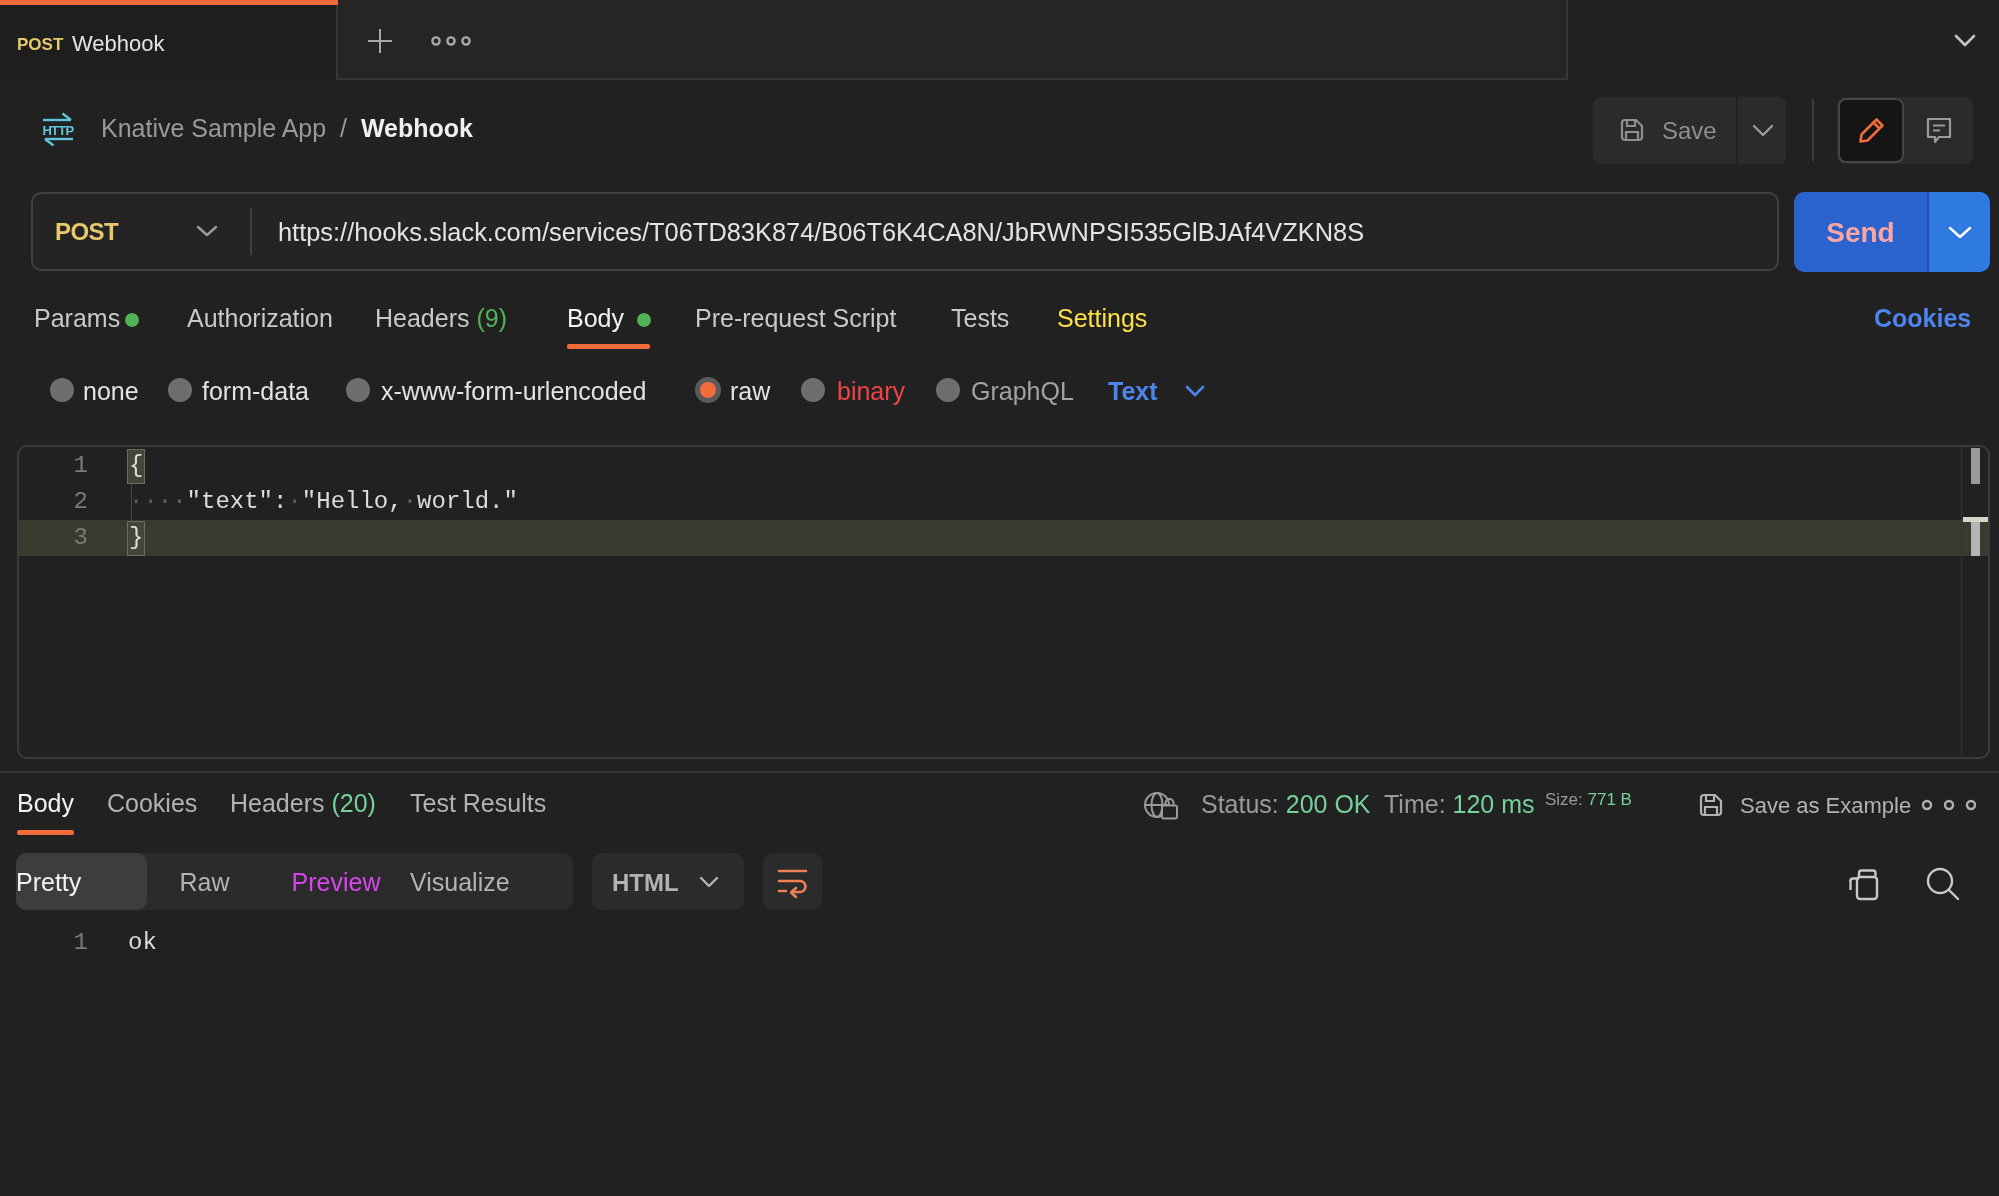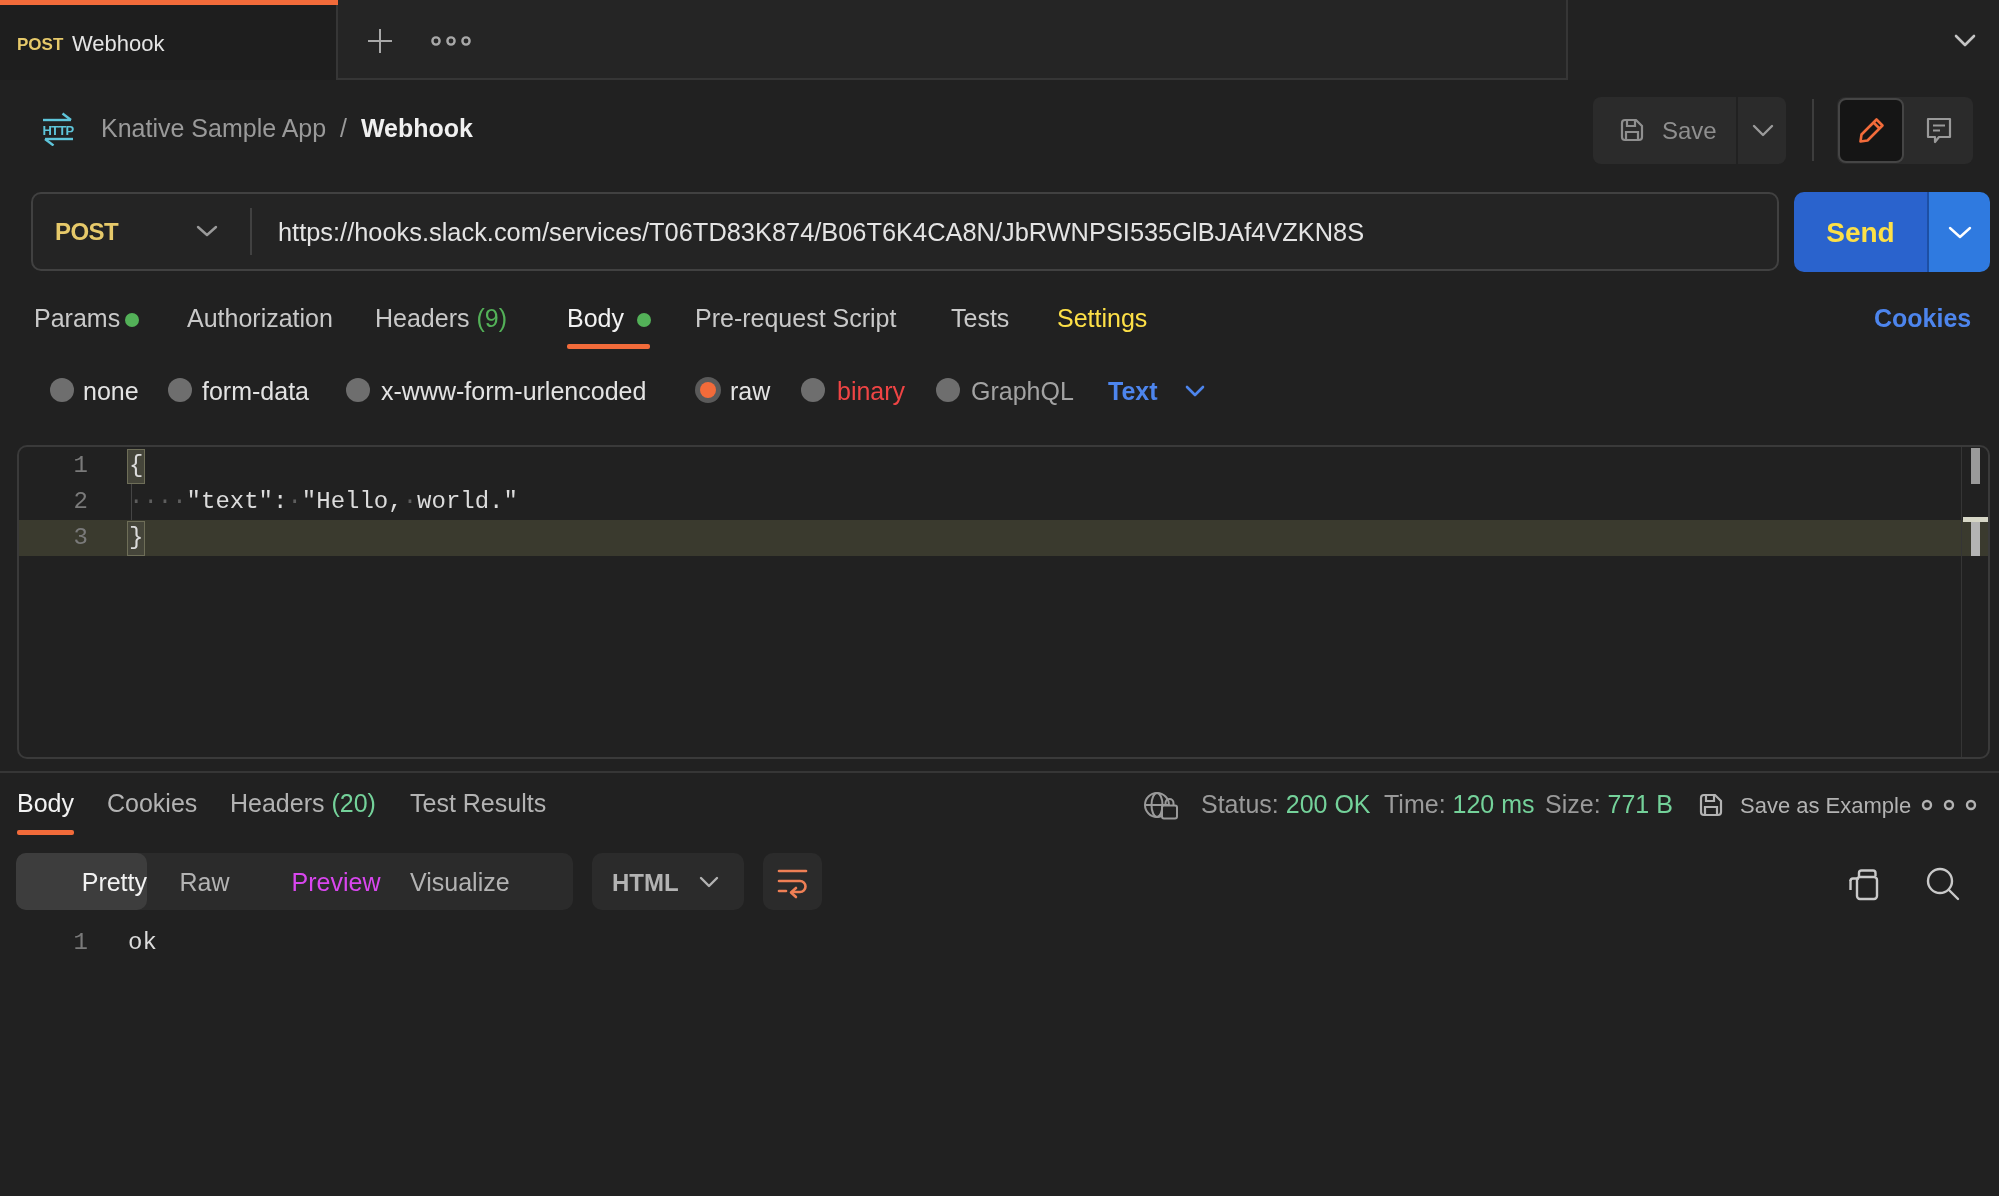--- a/index.html
+++ b/index.html
@@ -74,21 +74,21 @@
   <div class="abs" style="left:55px;top:192px;height:79px;line-height:80px;font-size:24px;font-weight:bold;color:#e6c96a;letter-spacing:-0.6px;">POST</div>
   <svg class="abs" style="left:194px;top:223px;" width="26" height="18" viewBox="0 0 26 18">
       <path d="M4 4 L13 12 L22 4" fill="none" stroke="#9a9a9a" stroke-width="2.4" stroke-linecap="round" stroke-linejoin="round"></path>
     </svg>
   <div class="abs" style="left:250px;top:208px;width:2px;height:47px;background:#414141;"></div>
   <div class="abs" style="left:278px;top:192px;height:79px;line-height:80px;font-size:25.4px;color:#e4e4e4;">https://hooks.slack.com/services/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</div>
 
   <div class="abs" style="left:1794px;top:192px;width:135px;height:80px;background:#2a63cd;border-radius:10px 0 0 10px;"></div>
   <div class="abs" style="left:1927px;top:192px;width:63px;height:80px;background:#2f7ae0;border-radius:0 10px 10px 0;"></div>
   <div class="abs" style="left:1927px;top:192px;width:2px;height:80px;background:#1d4fa4;"></div>
-  <div class="abs" style="left:1794px;top:192px;width:133px;height:80px;line-height:81px;text-align:center;font-size:28px;font-weight:bold;color:#fde047;">Send</div>
+  <div class="abs" style="left:1794px;top:192px;width:133px;height:80px;line-height:81px;text-align:center;font-size:28px;font-weight:bold;color:#fca5a5;">Send</div>
   <svg class="abs" style="left:1946px;top:224px;" width="28" height="18" viewBox="0 0 28 18">
       <path d="M4 4 L14 13 L24 4" fill="none" stroke="#fff" stroke-width="2.4" stroke-linecap="round" stroke-linejoin="round"></path>
     </svg>
 
   <div class="abs" style="left:34px;top:304px;font-size:25px;color:#c9c9c9;">Params</div>
   <div class="abs" style="left:125px;top:313px;width:14px;height:14px;border-radius:50%;background:#53b158;"></div>
   <div class="abs" style="left:187px;top:304px;font-size:25px;color:#c9c9c9;">Authorization</div>
   <div class="abs" style="left:375px;top:304px;font-size:25px;color:#c9c9c9;">Headers <span style="color:#53b158;">(9)</span></div>
   <div class="abs" style="left:567px;top:304px;font-size:25px;color:#f2f2f2;">Body</div>
   <div class="abs" style="left:637px;top:313px;width:14px;height:14px;border-radius:50%;background:#53b158;"></div>
@@ -145,36 +145,36 @@
     <g stroke="#9a9a9a" stroke-width="2" fill="none">
       <circle cx="15" cy="15" r="12"></circle>
       <path d="M3 15 H27"></path>
       <ellipse cx="15" cy="15" rx="5.5" ry="12"></ellipse>
     </g>
     <rect x="20" y="15.5" width="15" height="13" rx="2" fill="#212121" stroke="#9a9a9a" stroke-width="2"></rect>
     <path d="M23.5 15.5 V13 a4 4 0 0 1 8 0 V15.5" fill="none" stroke="#9a9a9a" stroke-width="2"></path>
   </svg>
   <div class="abs" style="left:1201px;top:790px;font-size:25px;color:#9a9a9a;">Status: <span style="color:#74d29a;">200 OK</span></div>
   <div class="abs" style="left:1384px;top:790px;font-size:25px;color:#9a9a9a;">Time: <span style="color:#74d29a;">120 ms</span></div>
-  <div class="abs" style="left:1545px;top:790px;font-size:25px;color:#9a9a9a;">Size: <span style="color:#74d29a;">771 B</span></div>
+  <div class="abs" style="left:1545px;top:790px;font-size:17px;color:#9a9a9a;">Size: <span style="color:#74d29a;">771 B</span></div>
   <svg class="abs" style="left:1697px;top:791px;" width="28" height="28" viewBox="0 0 28 28">
       <path d="M4 7 a3 3 0 0 1 3-3 H18 L24 10 V21 a3 3 0 0 1 -3 3 H7 a3 3 0 0 1 -3-3 Z" fill="none" stroke="#b3b3b3" stroke-width="2.2"></path>
       <path d="M9 4 V10 H17 V4" fill="none" stroke="#b3b3b3" stroke-width="2.2"></path>
       <path d="M8 24 V16 H20 V24" fill="none" stroke="#b3b3b3" stroke-width="2.2"></path>
     </svg>
   <div class="abs" style="left:1740px;top:793px;font-size:22px;color:#b3b3b3;">Save as Example</div>
   <svg class="abs" style="left:1920px;top:798px;" width="62" height="14" viewBox="0 0 62 14">
       <circle cx="7" cy="7" r="4" fill="none" stroke="#b3b3b3" stroke-width="2.4"></circle>
       <circle cx="29" cy="7" r="4" fill="none" stroke="#b3b3b3" stroke-width="2.4"></circle>
       <circle cx="51" cy="7" r="4" fill="none" stroke="#b3b3b3" stroke-width="2.4"></circle>
     </svg>
 
   <div class="abs" style="left:16px;top:853px;width:557px;height:57px;background:#2b2b2b;border-radius:10px;"></div>
   <div class="abs" style="left:16px;top:853px;width:131px;height:57px;background:#3d3d3d;border-radius:10px;"></div>
-  <div class="abs" style="left:16px;top:853px;width:131px;height:57px;line-height:59px;text-align:right;font-size:25px;color:#f2f2f2;">Pretty</div>
+  <div class="abs" style="left:16px;top:853px;width:131px;height:57px;line-height:59px;text-align:left;font-size:25px;color:#f2f2f2;">Pretty</div>
   <div class="abs" style="left:147px;top:853px;width:115px;height:57px;line-height:59px;text-align:center;font-size:25px;color:#b3b3b3;">Raw</div>
   <div class="abs" style="left:262px;top:853px;width:148px;height:57px;line-height:59px;text-align:center;font-size:25px;color:#d946ef;">Preview</div>
   <div class="abs" style="left:410px;top:853px;width:163px;height:57px;line-height:59px;text-align:left;font-size:25px;color:#b3b3b3;">Visualize</div>
   <div class="abs" style="left:592px;top:853px;width:152px;height:57px;background:#2b2b2b;border-radius:10px;"></div>
   <div class="abs" style="left:612px;top:853px;height:57px;line-height:59px;font-size:24px;font-weight:bold;color:#b3b3b3;">HTML</div>
   <svg class="abs" style="left:697px;top:875px;" width="24" height="16" viewBox="0 0 24 16">
       <path d="M4 3 L12 11 L20 3" fill="none" stroke="#b3b3b3" stroke-width="2.4" stroke-linecap="round" stroke-linejoin="round"></path>
     </svg>
   <div class="abs" style="left:763px;top:853px;width:59px;height:57px;background:#2b2b2b;border-radius:10px;"></div>
   <svg class="abs" style="left:776px;top:867px;" width="34" height="32" viewBox="0 0 34 32">

